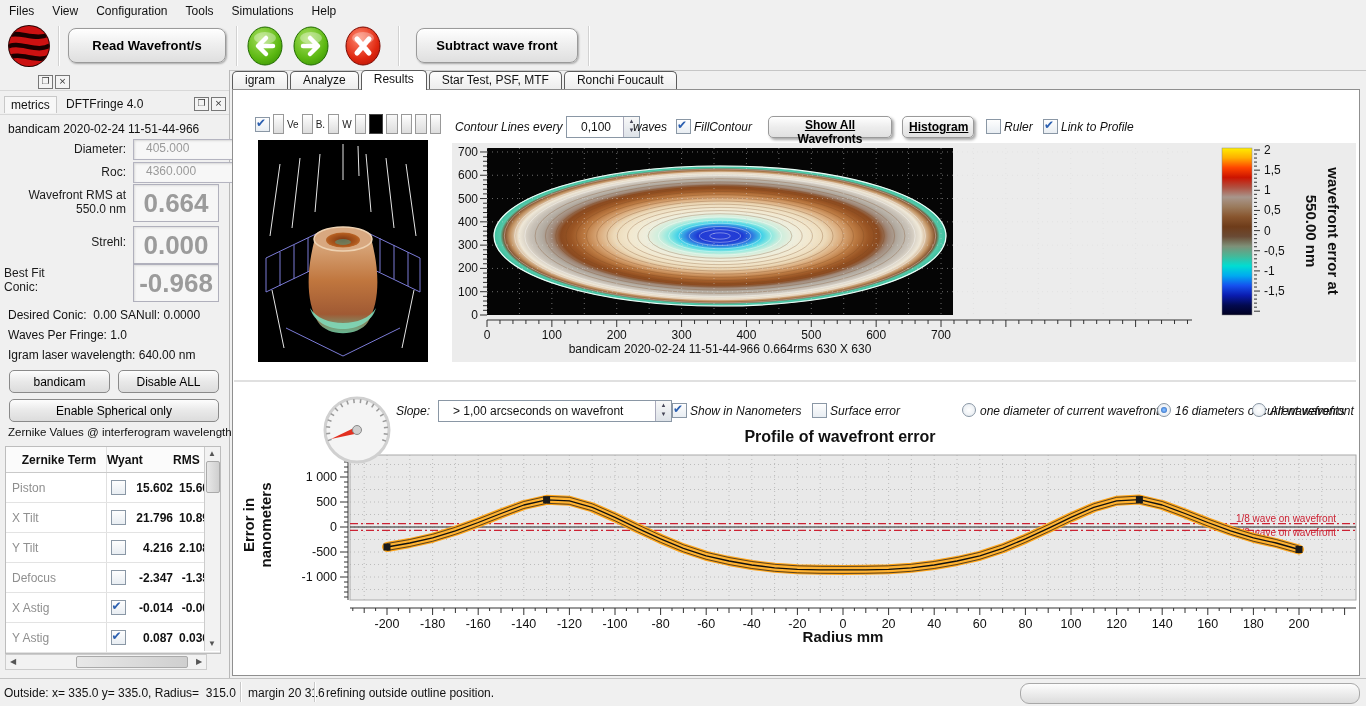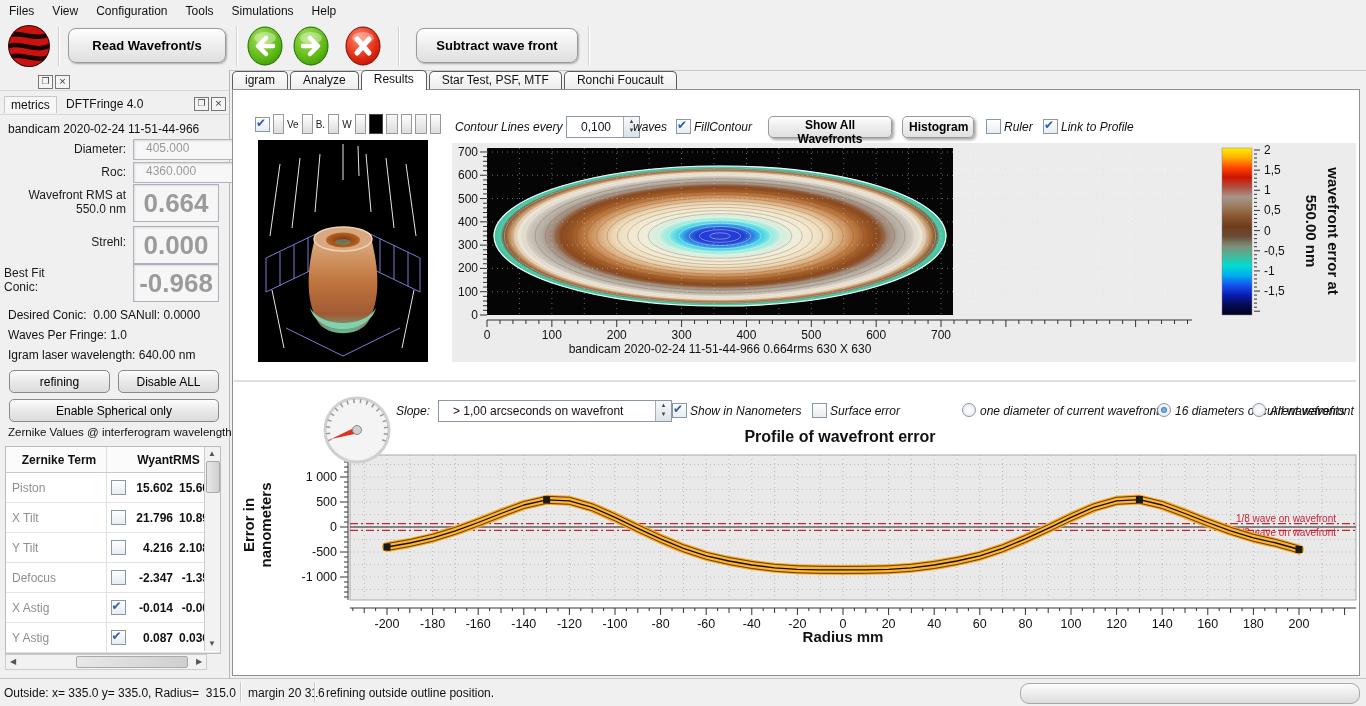--- a/index.html
+++ b/index.html
@@ -71,21 +71,21 @@
   .radio{width:12px;height:12px;border:1px solid #8a97a5;border-radius:50%;background:radial-gradient(#fff,#e2e8ee);
          position:absolute;cursor:pointer;}
   .radio.selected::after{content:"";position:absolute;left:3px;top:3px;width:6px;height:6px;border-radius:50%;
          background:radial-gradient(#7ab6ff 20%,#1c54a8);}
   .spin{position:absolute;height:20px;border:1px solid #8a97a5;background:#fff;font-size:12px;
         line-height:20px;padding-left:14px;cursor:text;}
   .spin .arrows{position:absolute;right:0;top:0;width:15px;height:100%;border-left:1px solid #aab;
         background:linear-gradient(#f8f8f8,#dde2e8);font-size:6px;color:#445;text-align:center;line-height:9px;cursor:pointer;}
   .rbtn{position:absolute;height:22px;border:1px solid #9a9a9a;border-radius:5px;
         background:linear-gradient(#ffffff,#ededed 50%,#e0e0e0);font:bold 12px "Liberation Sans","DejaVu Sans",sans-serif;
-        box-shadow:2px 2px 3px rgba(0,0,0,.35);cursor:pointer;}
+        box-shadow:2px 2px 3px rgba(0,0,0,.35);cursor:pointer;text-decoration:underline;}
   #contour-chart{position:absolute;left:452px;top:143px;width:904px;height:219px;background:#ececec;}
   #splitter{position:absolute;left:234px;top:380px;width:1122px;height:2px;background:#e0e0e0;cursor:row-resize;}
   #profile-title{position:absolute;left:560px;top:428px;width:560px;text-align:center;
                  font:bold 16px "Liberation Sans","DejaVu Sans",sans-serif;}
   #yaxis-title{position:absolute;left:205px;top:490px;width:140px;height:70px;transform:rotate(-90deg);
                transform-origin:center;font:bold 15px "Liberation Sans","DejaVu Sans",sans-serif;text-align:center;}
   #xaxis-title{position:absolute;left:743px;top:628px;width:200px;text-align:center;
                font:bold 15px "Liberation Sans","DejaVu Sans",sans-serif;}
   #gauge{position:absolute;left:322px;top:388px;width:70px;height:78px;z-index:6;}
   
@@ -194,28 +194,28 @@
     <div class="lbl-r" style="left:0;top:165px;width:126px">Strehl:</div>
     <div class="bigbox" style="top:156px;height:36px;line-height:36px">0.000</div>
     <div class="lbl-r" style="left:4px;top:196px;width:60px;text-align:left">
       <span>Best Fit</span><br>
       <span>Conic:</span>
     </div>
     <div class="bigbox" style="top:194px;height:36px;line-height:36px">-0.968</div>
     <div class="info" style="top:238px">Desired Conic:  0.00 SANull: 0.0000</div>
     <div class="info" style="top:258px">Waves Per Fringe: 1.0</div>
     <div class="info" style="top:278px">Igram laser wavelength: 640.00 nm</div>
-    <button class="dbtn" style="left:9px;top:300px;width:101px">refining</button>
+    <button class="dbtn" style="left:9px;top:300px;width:101px">bandicam</button>
     <button class="dbtn" style="left:118px;top:300px;width:101px">Disable ALL</button>
     <button class="dbtn" style="left:9px;top:329px;width:210px">Enable Spherical only</button>
     <div class="info" style="top:356px;font-size:11.5px">Zernike Values @ interferogram wavelength</div>
     <div id="ztable">
       <div id="zhead">
         <div class="zterm" style="justify-content:center;color:#111">Zernike Term</div>
-        <div style="width:66px;text-align:right">Wyant</div>
+        <div style="width:66px;text-align:left">Wyant</div>
         <div style="width:36px;text-align:left">RMS</div>
       </div>
       <div id="zbody">
           <div class="zrow">
             <div class="zterm">Piston</div>
             <div class="zcb">
               <span class="cb" style="position: relative;"></span>
             </div>
             <div class="zwyant">15.602</div>
             <div class="zrms">15.60</div>

